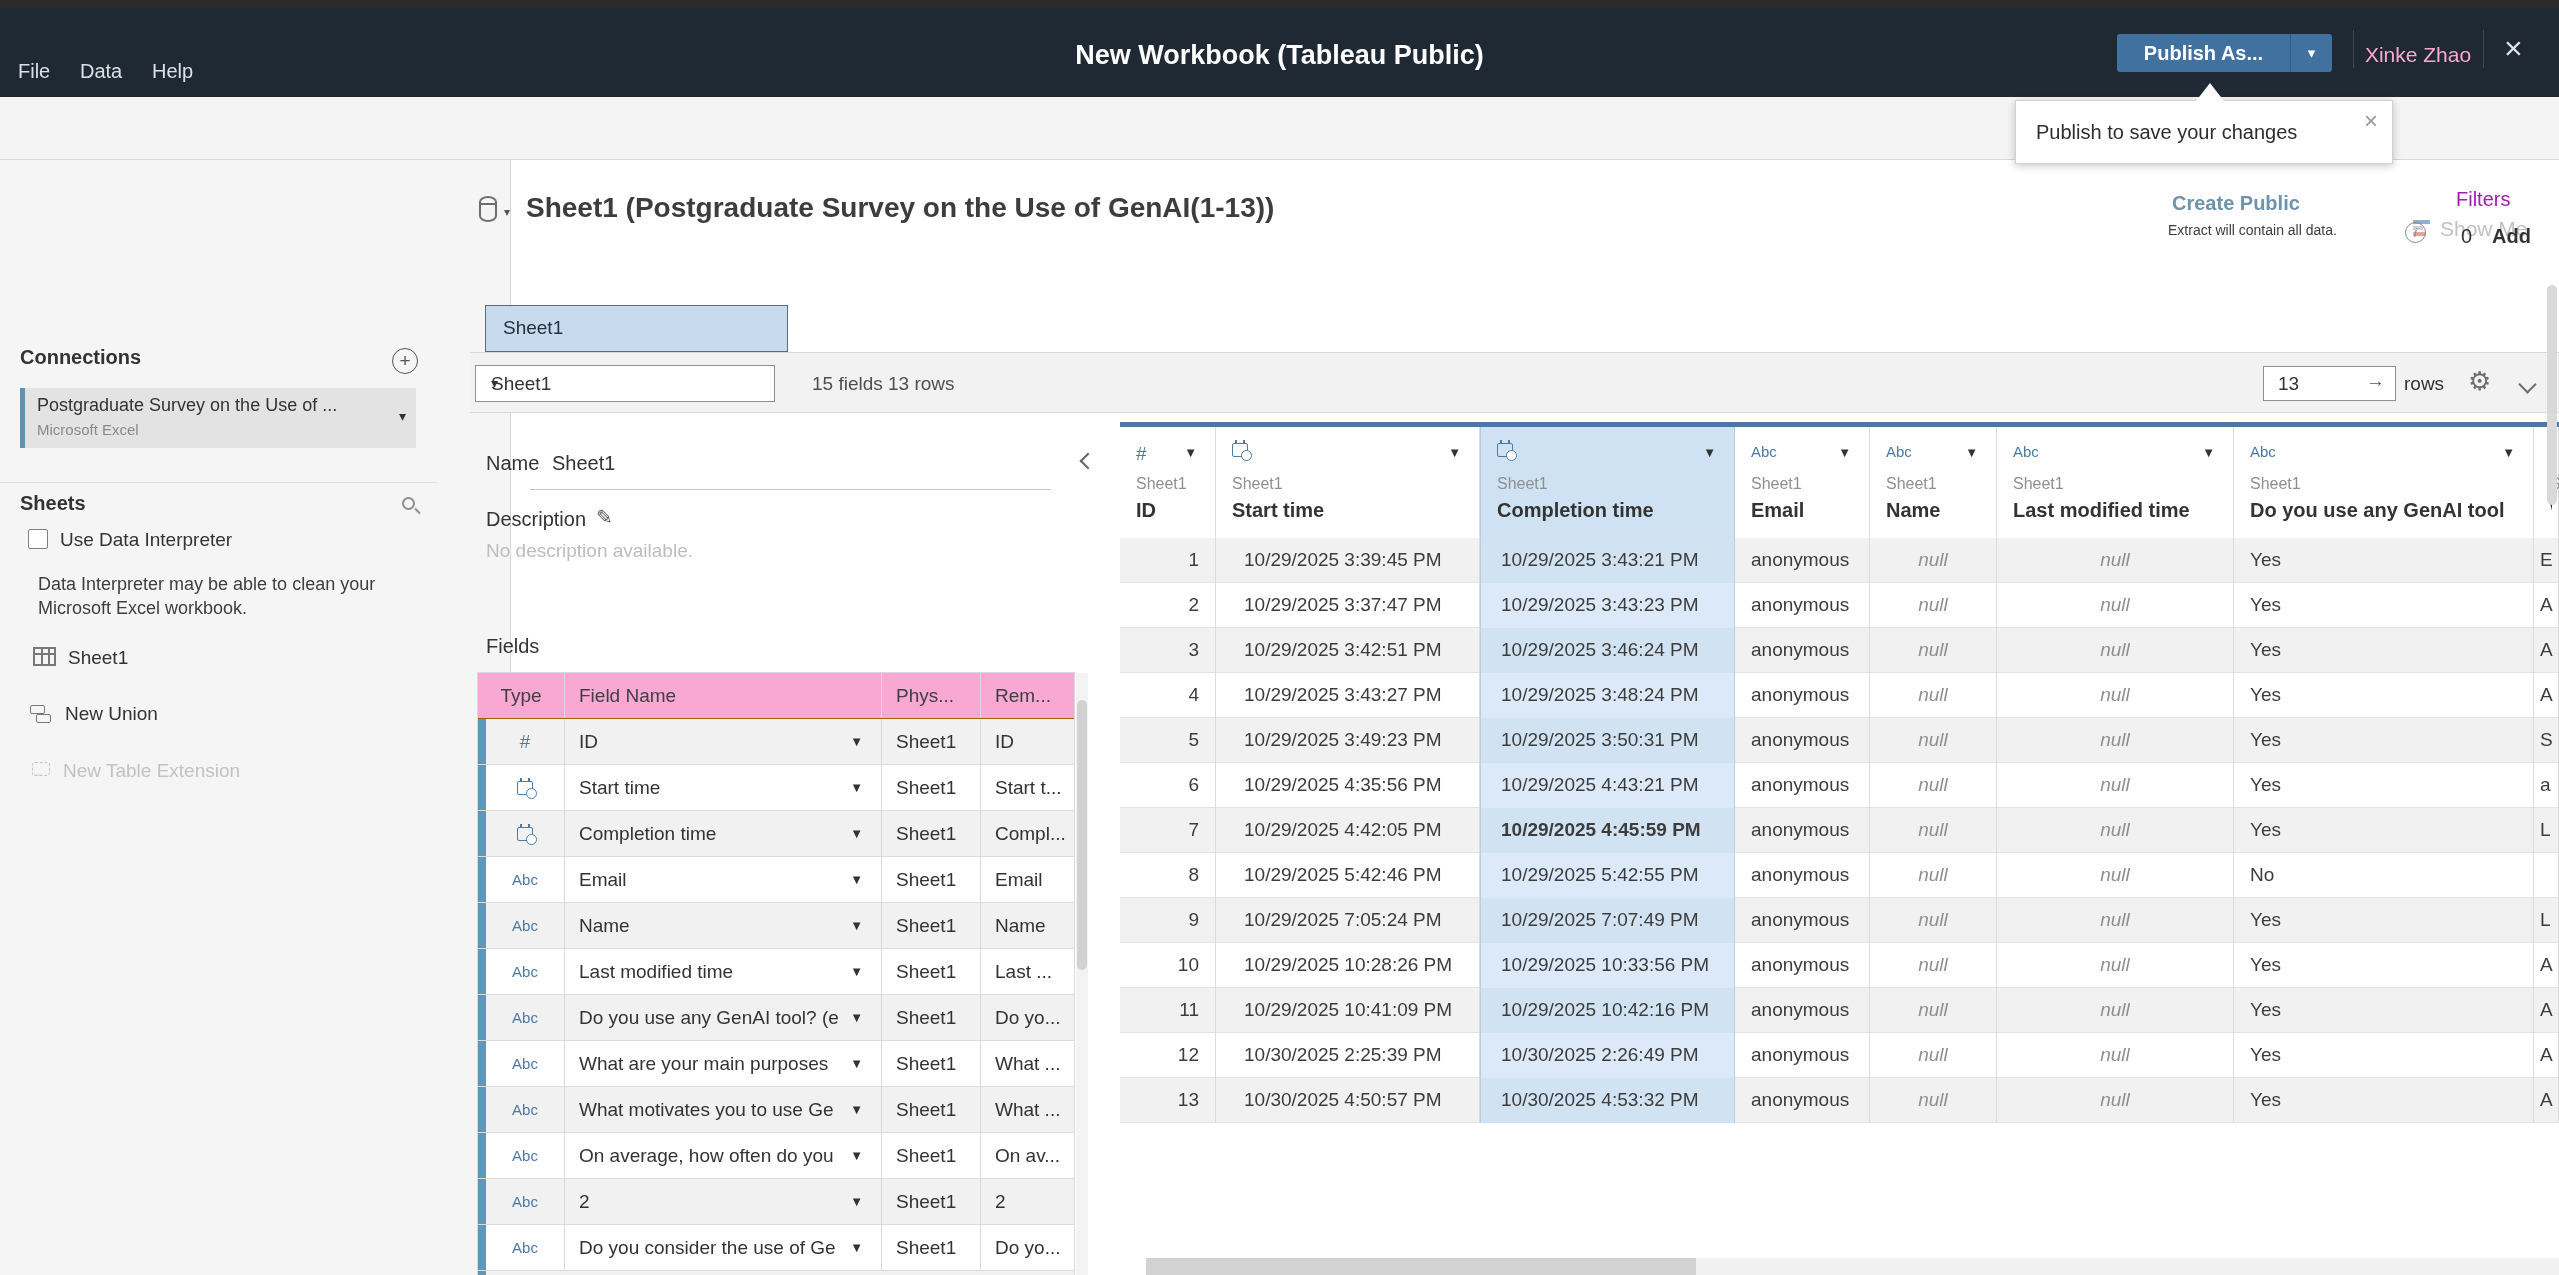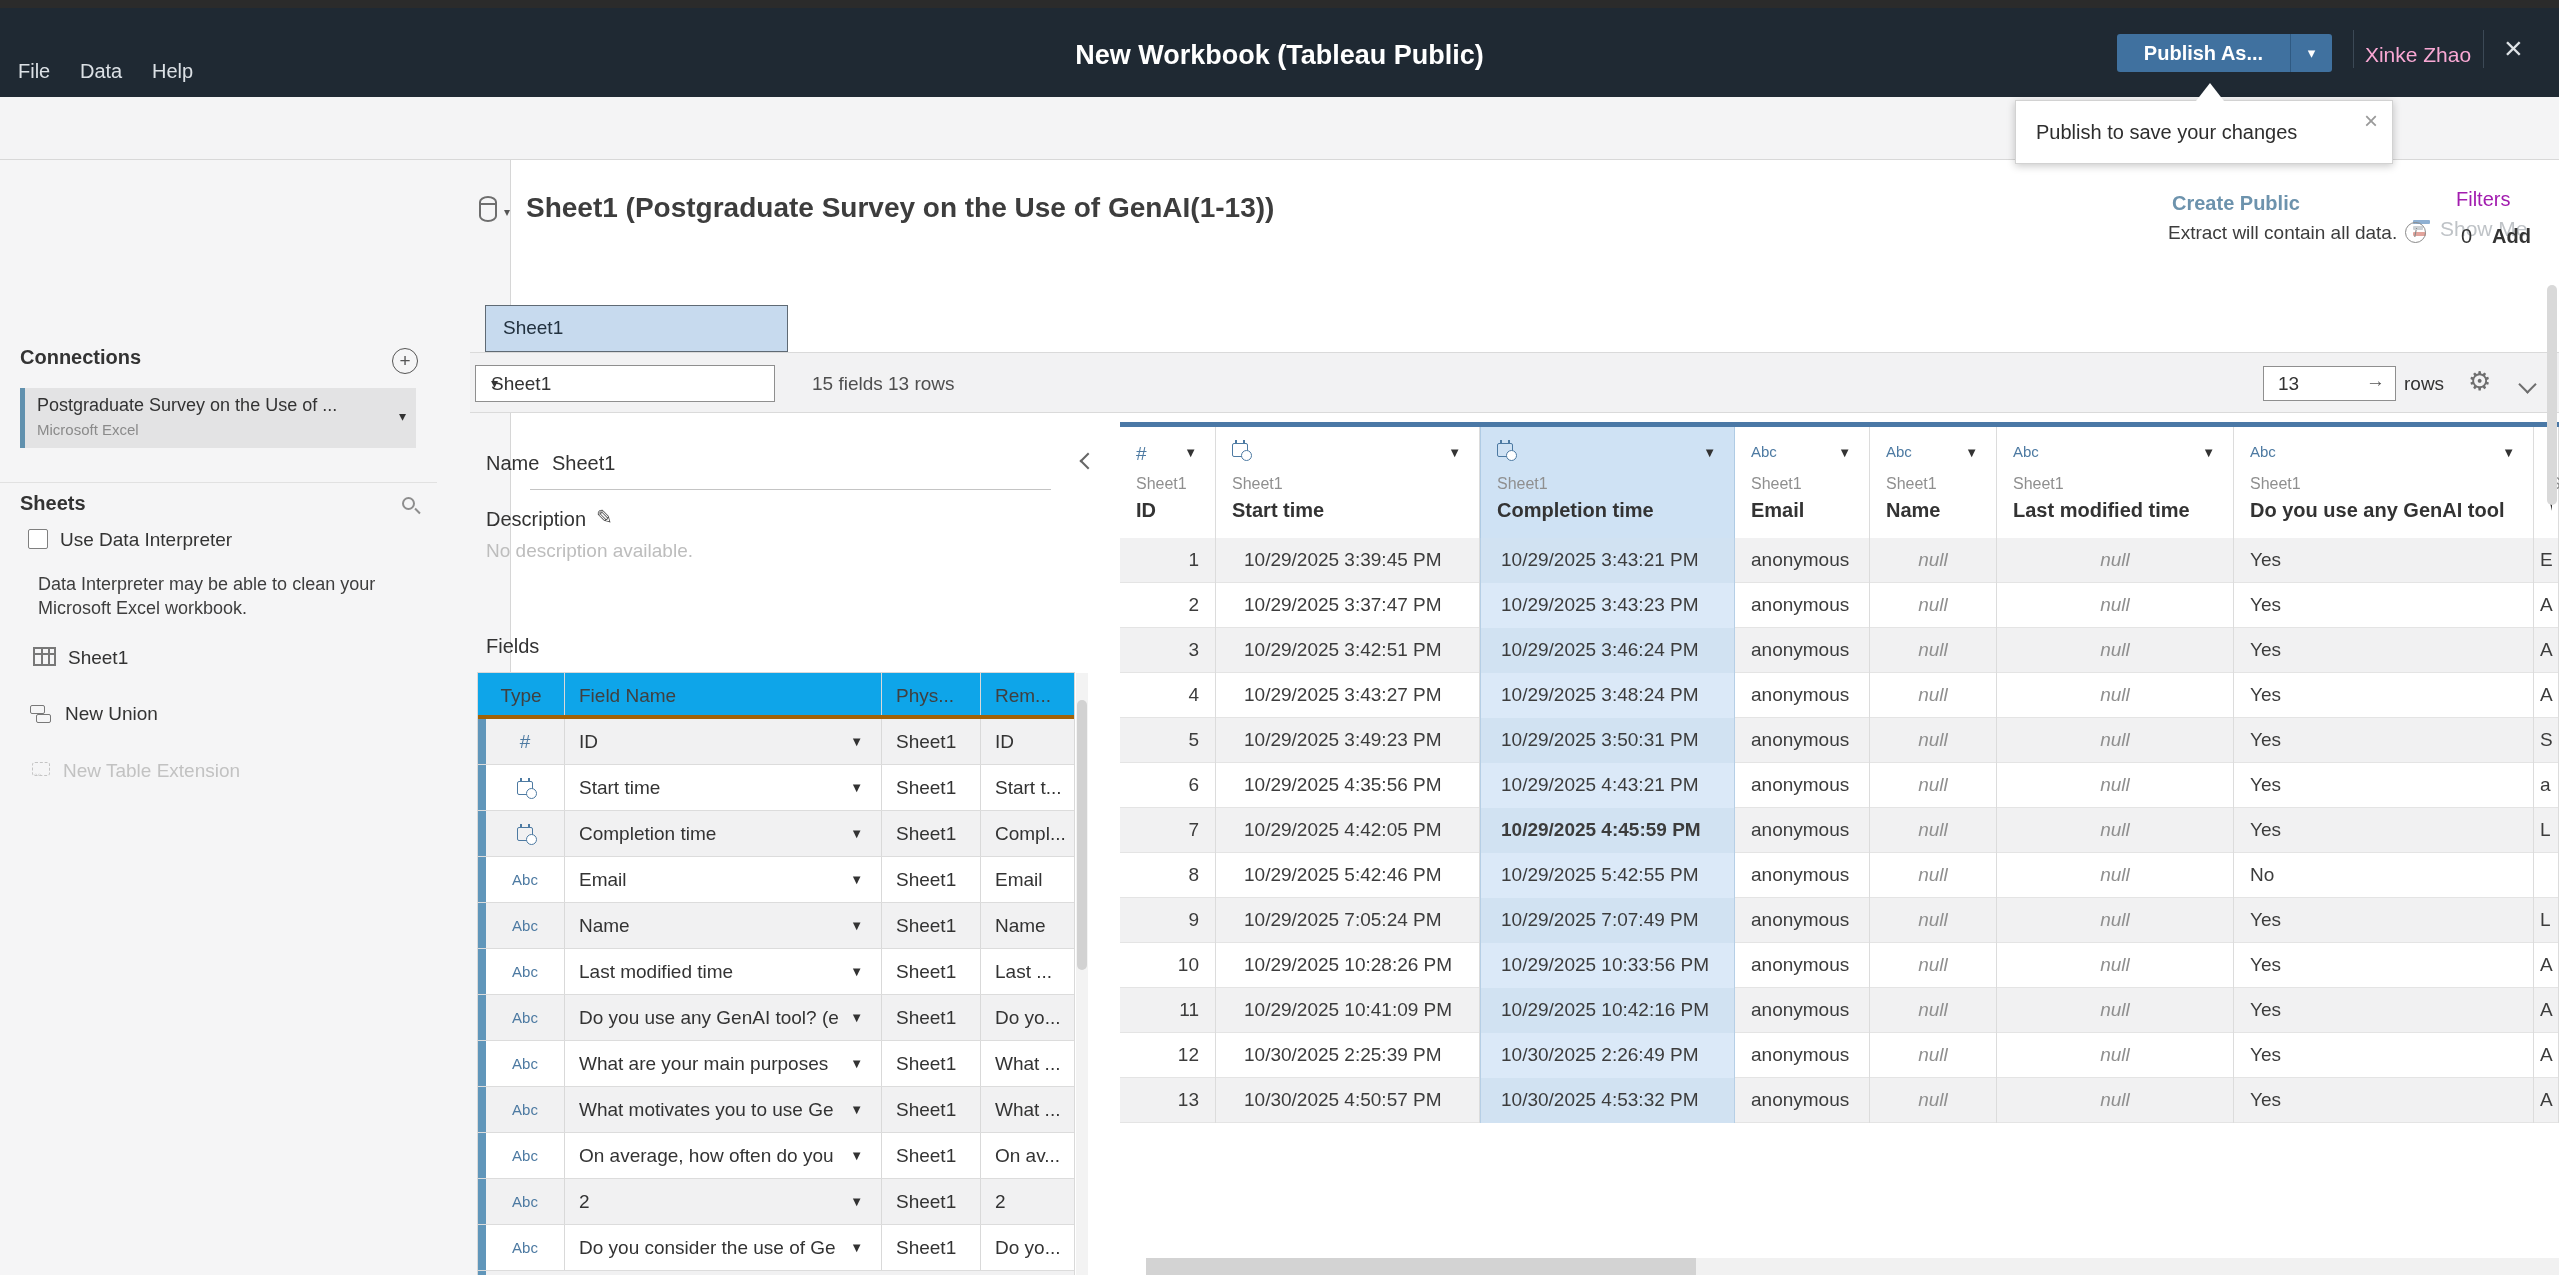--- a/index.html
+++ b/index.html
@@ -75,21 +75,21 @@
   .ext-ic{left:32px;top:602px;width:18px;height:14px;position:absolute;border:1.5px dashed #c4c4c4;border-radius:3px}
   .ext-ic::after{content:"◦◦";position:absolute;left:1px;top:6px;font-size:10px;color:#c4c4c4}
   #new-ext{left:63px;top:600px;font-size:19px;color:#c2c2c2}
 
   
   #db-ic{left:479px;top:196px;width:18px;height:26px;border:2px solid #6e6e6e;border-radius:9px/6px;
          background:linear-gradient(#6e6e6e,#6e6e6e) 0 5px/100% 2px no-repeat}
   #db-caret{left:504px;top:205px;font-size:12px;color:#555}
   #ds-title{left:526px;top:192px;font-size:28px;font-weight:600;color:#3d3d3d;white-space:nowrap}
   #create-extract{left:2172px;top:192px;font-size:20px;font-weight:600;color:#6d93ad}
-  #extract-hint{left:2168px;top:222px;font-size:19px;color:#3d3d3d}
+  #extract-hint{left:2168px;top:222px;font-size:14px;color:#3d3d3d}
   #info-ic{left:2405px;top:222px;width:21px;height:21px;border:1.5px solid #8a8a8a;border-radius:50%;
            text-align:center;font-size:13px;line-height:19px;color:#8a8a8a;font-style:italic}
   #filters-label{left:2456px;top:188px;font-size:20px;color:#a21caf}
   #filters-count{left:2461px;top:225px;font-size:20px;color:#333}
   #filters-add{left:2492px;top:225px;font-size:20px;font-weight:bold;color:#333}
 
   
   #sheet-tab{left:485px;top:305px;width:303px;height:47px;background:#c7daee;border:1.5px solid #5f6a74;z-index:2}
   #sheet-tab span{position:absolute;left:17px;top:11px;font-size:19px;color:#22313f}
   #statusbar{left:470px;top:352px;width:2089px;height:61px;background:#f2f2f3;border-top:1px solid #dadada;border-bottom:1px solid #dadada}
@@ -108,21 +108,21 @@
   
   #name-label{left:486px;top:452px;font-size:20px;color:#333}
   #name-value{left:552px;top:452px;font-size:20px;color:#333}
   #name-line{left:530px;top:489px;width:521px;height:1px;background:#c4c4c4}
   #desc-label{left:486px;top:508px;font-size:20px;color:#333}
   #pencil{left:596px;top:505px;font-size:20px;color:#555}
   #no-desc{left:486px;top:540px;font-size:19px;color:#bdbdbd}
   #fields-label{left:486px;top:635px;font-size:20px;color:#333}
 
   #fields-table{left:477px;top:672px;width:598px;height:603px;overflow:hidden;border-left:1px solid #d9d9d9;border-top:1px solid #d9d9d9;border-right:1px solid #d9d9d9}
-  .ft-header{display:flex;height:46px;background:#0ea5e9;border-bottom:4px solid #a16207}
+  .ft-header{display:flex;height:46px;background:#f9a8d4;border-bottom:1px solid #a16207}
   .ft-header div{font-size:19px;color:#404040;line-height:45px;border-right:1px solid #d9d9d9}
   .fh0{width:87px;text-align:center}
   .fh1{width:317px;padding-left:14px}
   .fh2{width:99px;padding-left:14px}
   .fh3{width:93px;padding-left:14px;border-right:none!important}
   .ft-row{display:flex;height:46px;background:#fff;border-bottom:1px solid #dcdcdc}
   .ft-row.alt{background:#f1f1f2}
   .ft-blue{width:8px;background:#6096ba}
   .ftc{border-right:1px solid #d9d9d9;line-height:45px;font-size:19px;color:#333;white-space:nowrap;overflow:hidden}
   .ftc.t{width:79px;display:flex;align-items:center;justify-content:center}

